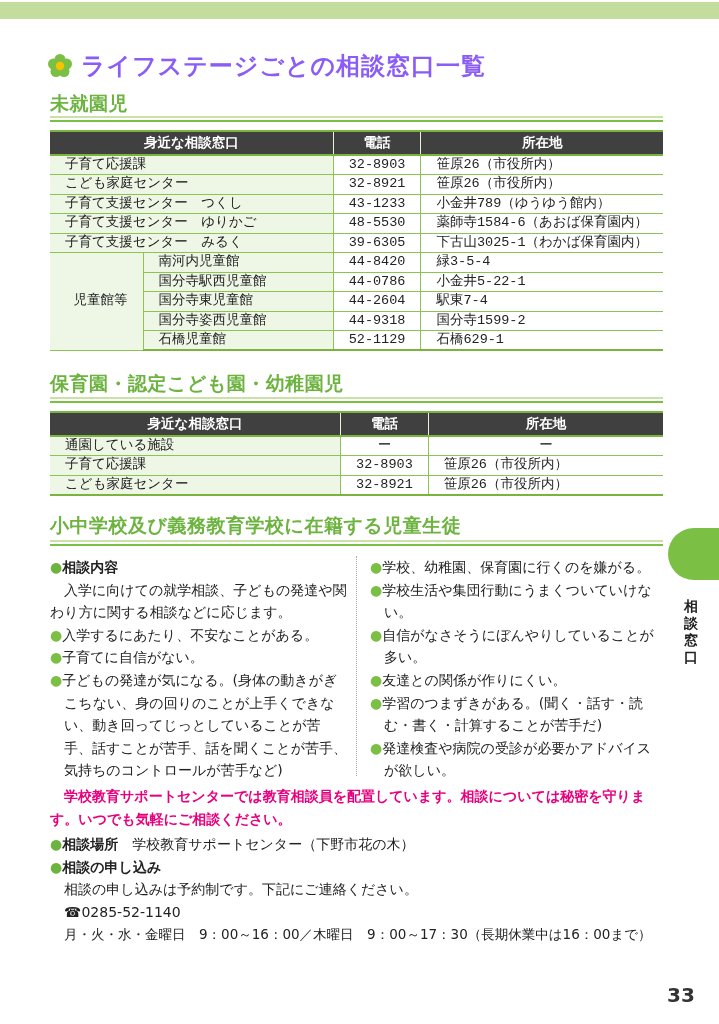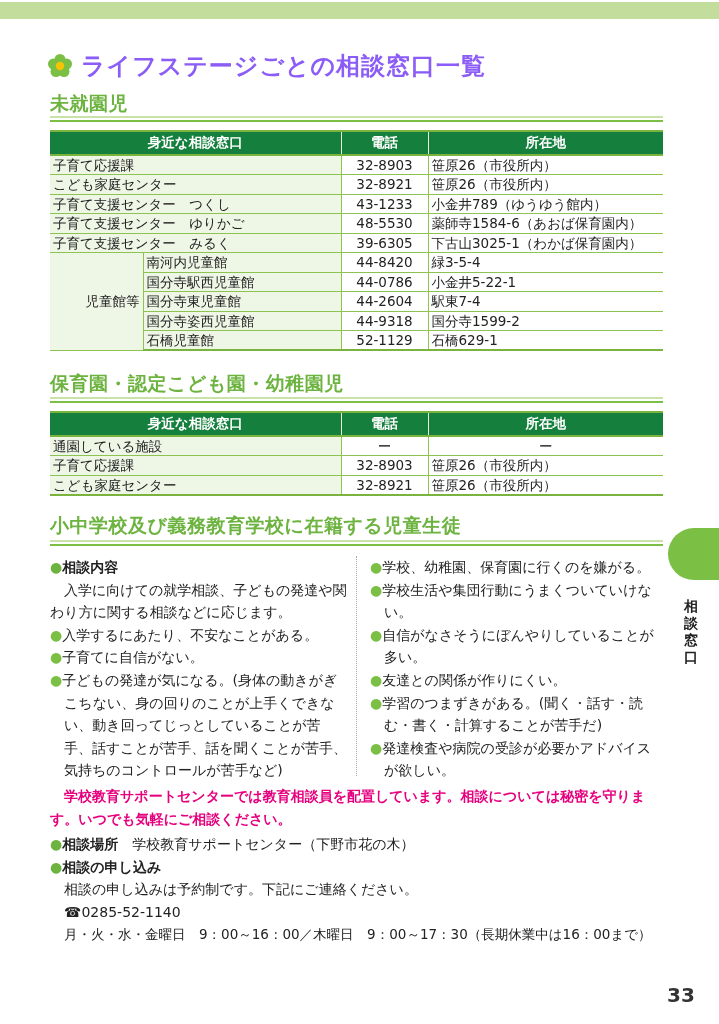--- a/index.html
+++ b/index.html
@@ -4,23 +4,23 @@
 <style>
   * { box-sizing: border-box; margin: 0; padding: 0; }
   html, body { width: 719px; height: 1024px; background: #ffffff; overflow: hidden; }
   body { position: relative; font-family: "DejaVu Sans", "Liberation Sans", sans-serif; color: #222; }
   .top-band { position: absolute; left: 0; top: 2px; width: 719px; height: 17px; background: #c2dd9c; }
   .page-title { position: absolute; left: 47px; top: 50px; display: flex; align-items: center; font-size: 24px; font-weight: bold; color: #8b5cf6; letter-spacing: 1px; }
   .flower { width: 26px; height: 26px; margin-right: 8px; position: relative; }
   .section-head { position: absolute; left: 50px; font-size: 19px; font-weight: bold; color: #6db33f; letter-spacing: 0.5px; }
   .section-rule { position: absolute; left: 50px; width: 613px; height: 6px; border-top: 2px solid #c8e2a8; border-bottom: 2px solid #7cbf45; }
   table.grid { position: absolute; left: 50px; width: 613px; border-collapse: collapse; font-size: 13.5px; }
-  table.grid th { background: #15803d; color: #fff; font-weight: bold; height: 24px; font-size: 13.5px; border-left: 1px solid #e8f3dc; border-top: 2px solid #7ab43f; border-bottom: 2px solid #7ab43f; }
+  table.grid th { background: #404040; color: #fff; font-weight: bold; height: 24px; font-size: 13.5px; border-left: 1px solid #e8f3dc; border-top: 2px solid #7ab43f; border-bottom: 2px solid #7ab43f; }
   table.grid th:first-child { border-left: none; }
-  table.grid td { height: 19.5px; border-bottom: 1px solid #8dc451; padding: 0 3px; line-height: 18px; white-space: nowrap; }
+  table.grid td { height: 19.5px; border-bottom: 1px solid #8dc451; padding: 0 15px; line-height: 18px; white-space: nowrap; font-family: Liberation Mono, monospace; }
   table.grid tr:last-child td { border-bottom: 2px solid #7ab43f; }
   td.name { background: #eef6e6; border-right: 1px solid #8dc451; }
   td.phone { text-align: center; border-right: 1px solid #8dc451; width: 87px; }
   td.addr { width: 235px; }
   td.group { text-align: right; background: #eef6e6; border-right: 1px solid #8dc451; width: 93px; }
   td.dash { text-align: center; }
   .cols { position: absolute; left: 50px; top: 556px; width: 612px; font-size: 14px; line-height: 22.6px; }
   .col-left { position: absolute; left: 0; top: 0; width: 298px; }
   .col-right { position: absolute; left: 320px; top: 0; width: 295px; }
   .vdivider { position: absolute; left: 306px; top: 0; height: 220px; border-left: 1.5px dotted #aaa; }

